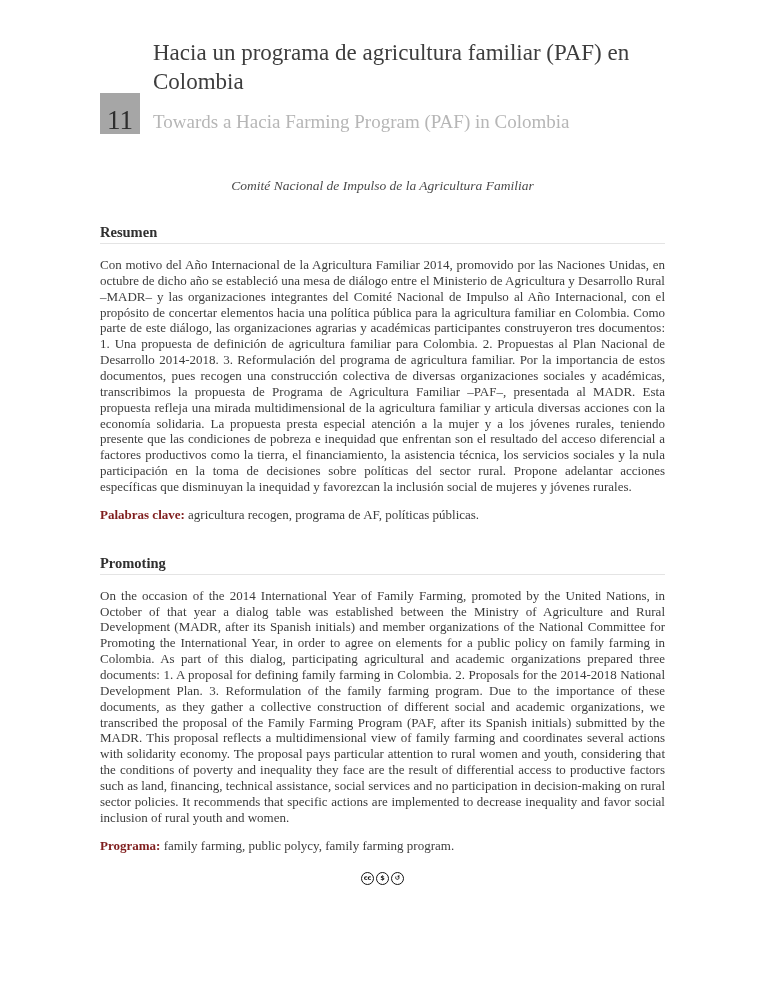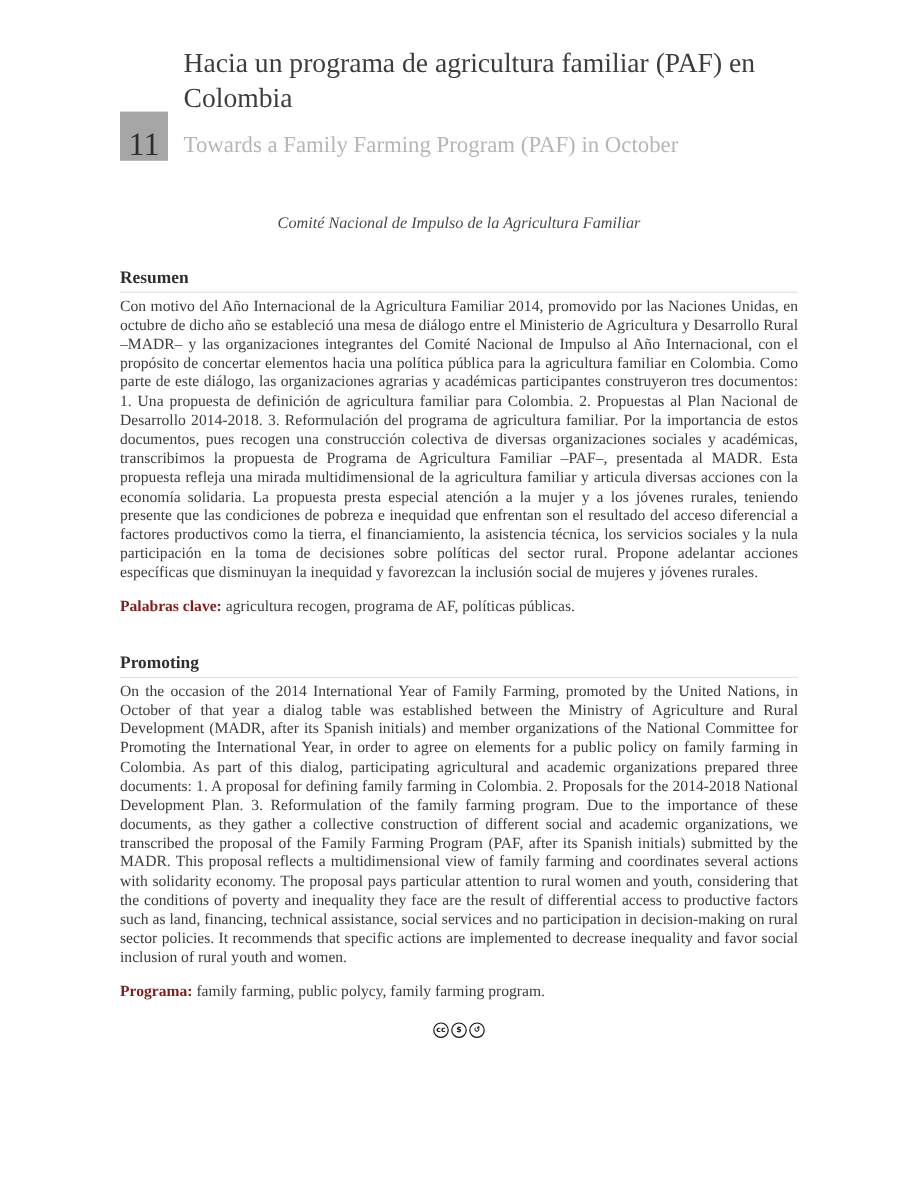--- a/index.html
+++ b/index.html
@@ -66,21 +66,21 @@
   .author {
     margin: 44px 0 0 0;
     text-align: center;
     font-size: 13.5px;
     color: #4a4a4a;
     font-style: italic;
   }
 
   
   .sec-heading {
-    margin: 30px 0 3px 0;
+    margin: 30px 0 13px 0;
     font-size: 14.5px;
     font-weight: bold;
     color: #2f2f2f;
     border-bottom: 1px solid #e4e4e4;
     padding-bottom: 2px;
   }
   .sec-heading.second {
     margin-top: 32px;
   }
   .body-text {
@@ -131,21 +131,21 @@
 <body>
 
 <div class="page">
 
   <header class="chapter-header">
     <div class="chapter-number-bar">
       <span class="num">11</span>
     </div>
     <div class="titles">
       <h1 class="title-es">Hacia un programa de agricultura familiar (PAF) en Colombia</h1>
-      <h2 class="title-en">Towards a Family Farming Program (PAF) in October</h2>
+      <h2 class="title-en">Towards a Hacia Farming Program (PAF) in Colombia</h2>
     </div>
   </header>
 
   <p class="author">Comité Nacional de Impulso de la Agricultura Familiar</p>
 
   <section>
     <h3 class="sec-heading">Resumen</h3>
     <p class="body-text">Con motivo del Año Internacional de la Agricultura Familiar 2014, promovido por las Naciones Unidas, en octubre de dicho año se estableció una mesa de diálogo entre el Ministerio de Agricultura y Desarrollo Rural –MADR– y las organizaciones integrantes del Comité Nacional de Impulso al Año Internacional, con el propósito de concertar elementos hacia una política pública para la agricultura familiar en Colombia. Como parte de este diálogo, las organizaciones agrarias y académicas participantes construyeron tres documentos: 1. Una propuesta de definición de agricultura familiar para Colombia. 2. Propuestas al Plan Nacional de Desarrollo 2014-2018. 3. Reformulación del programa de agricultura familiar. Por la importancia de estos documentos, pues recogen una construcción colectiva de diversas organizaciones sociales y académicas, transcribimos la propuesta de Programa de Agricultura Familiar –PAF–, presentada al MADR. Esta propuesta refleja una mirada multidimensional de la agricultura familiar y articula diversas acciones con la economía solidaria. La propuesta presta especial atención a la mujer y a los jóvenes rurales, teniendo presente que las condiciones de pobreza e inequidad que enfrentan son el resultado del acceso diferencial a factores productivos como la tierra, el financiamiento, la asistencia técnica, los servicios sociales y la nula participación en la toma de decisiones sobre políticas del sector rural. Propone adelantar acciones específicas que disminuyan la inequidad y favorezcan la inclusión social de mujeres y jóvenes rurales.</p>
     <p class="keywords"><strong>Palabras clave:</strong> <span>agricultura recogen, programa de AF, políticas públicas.</span></p>
   </section>

